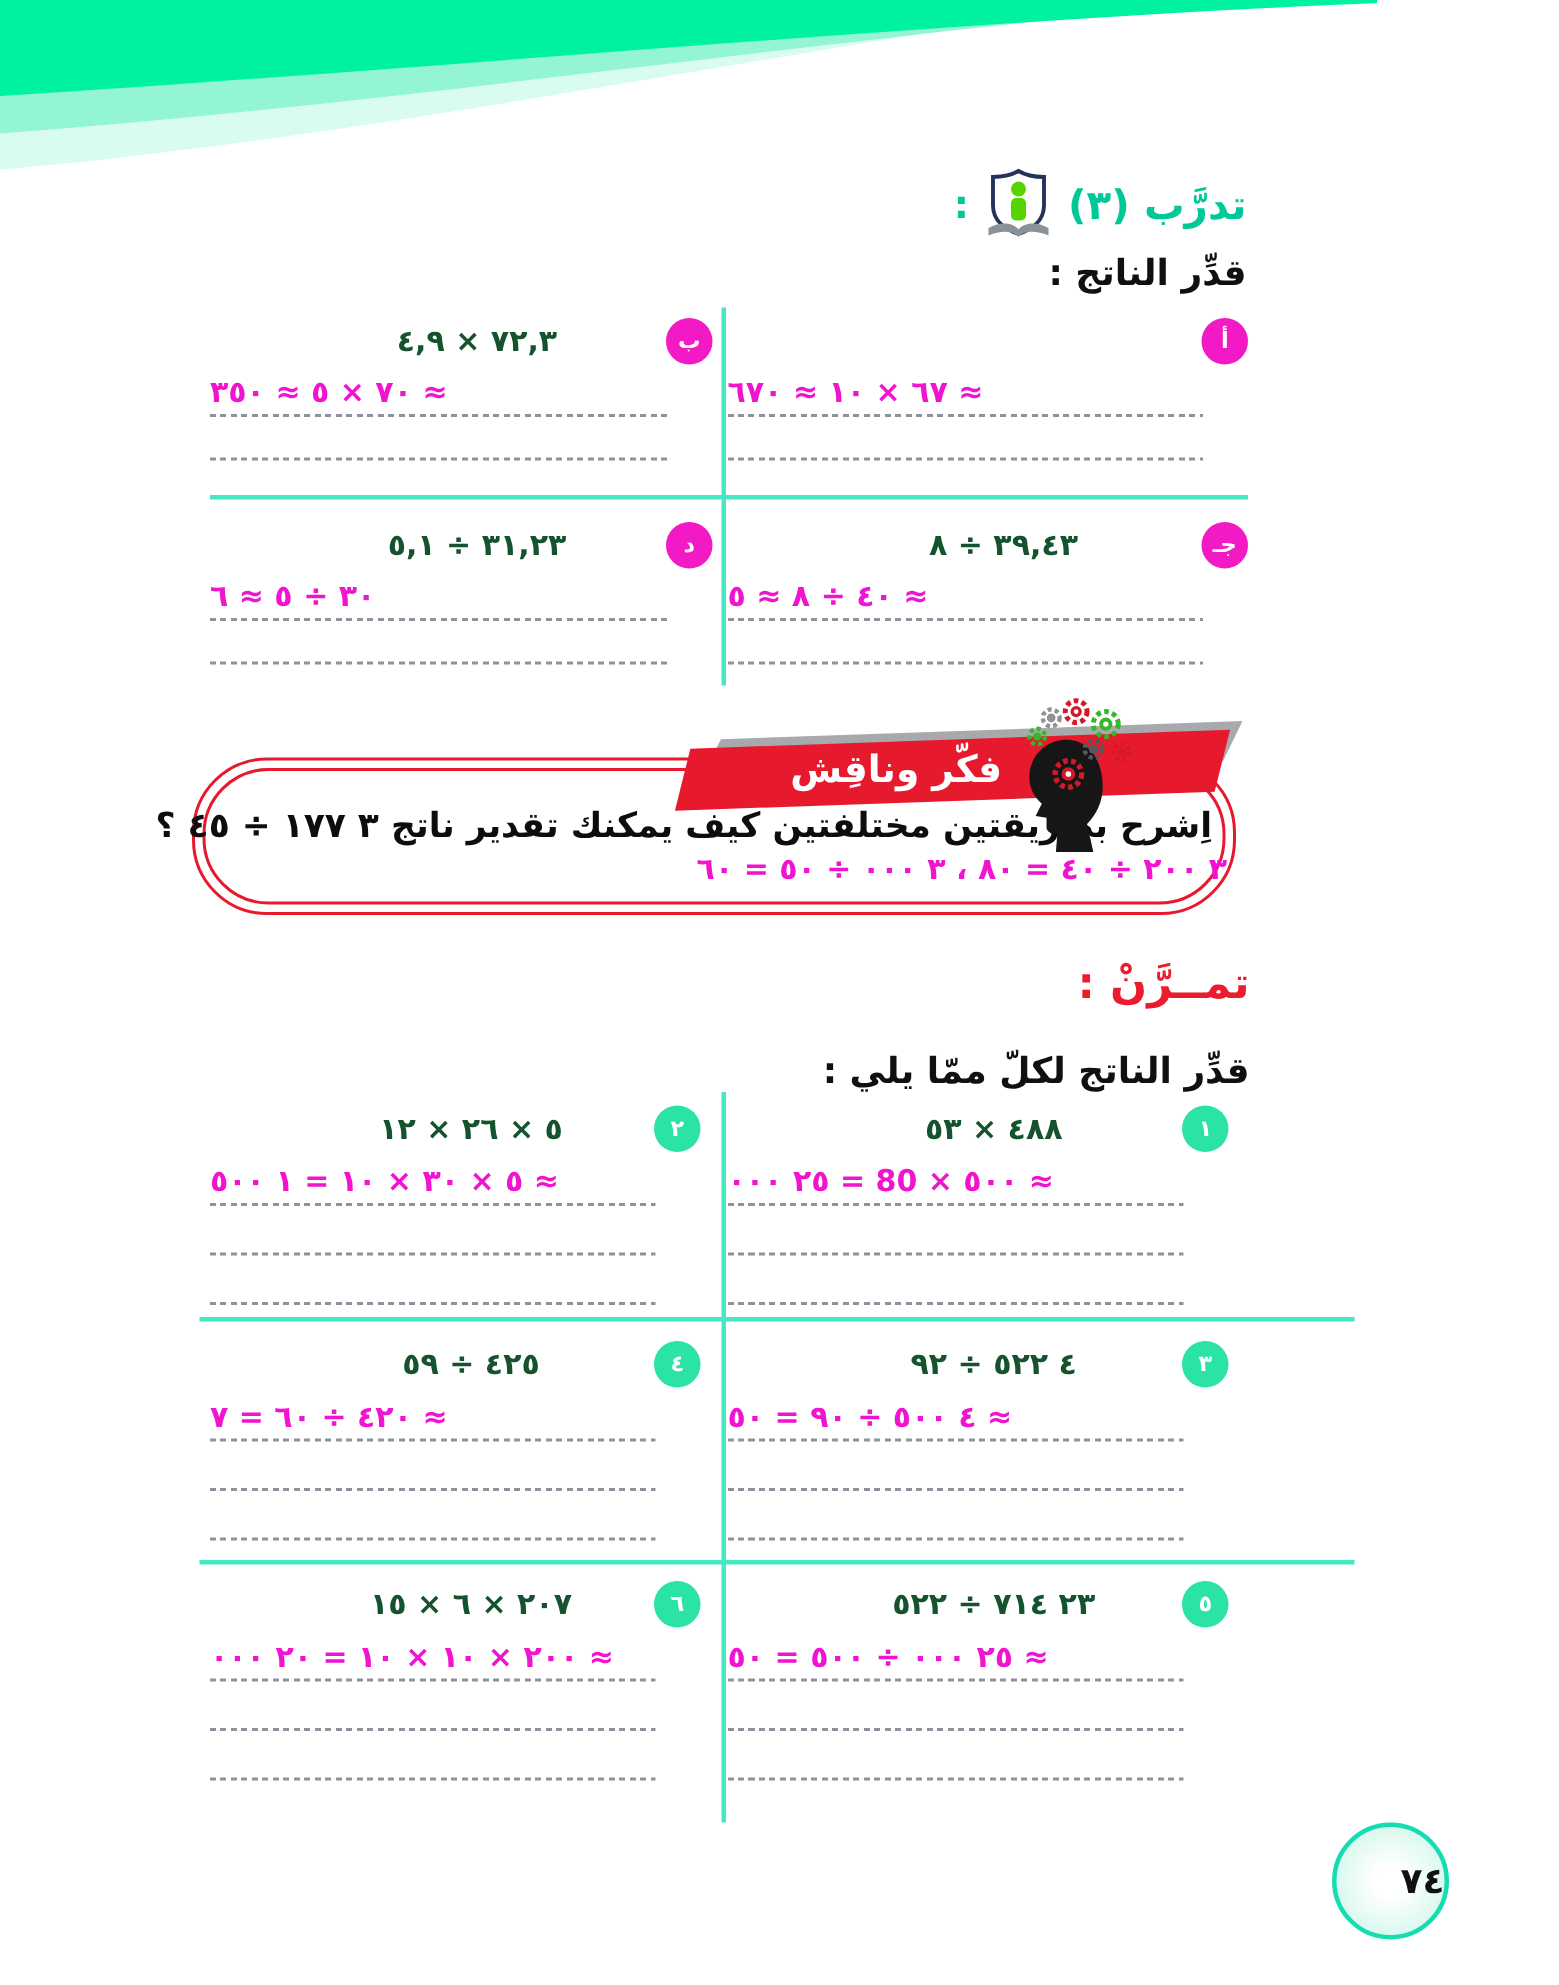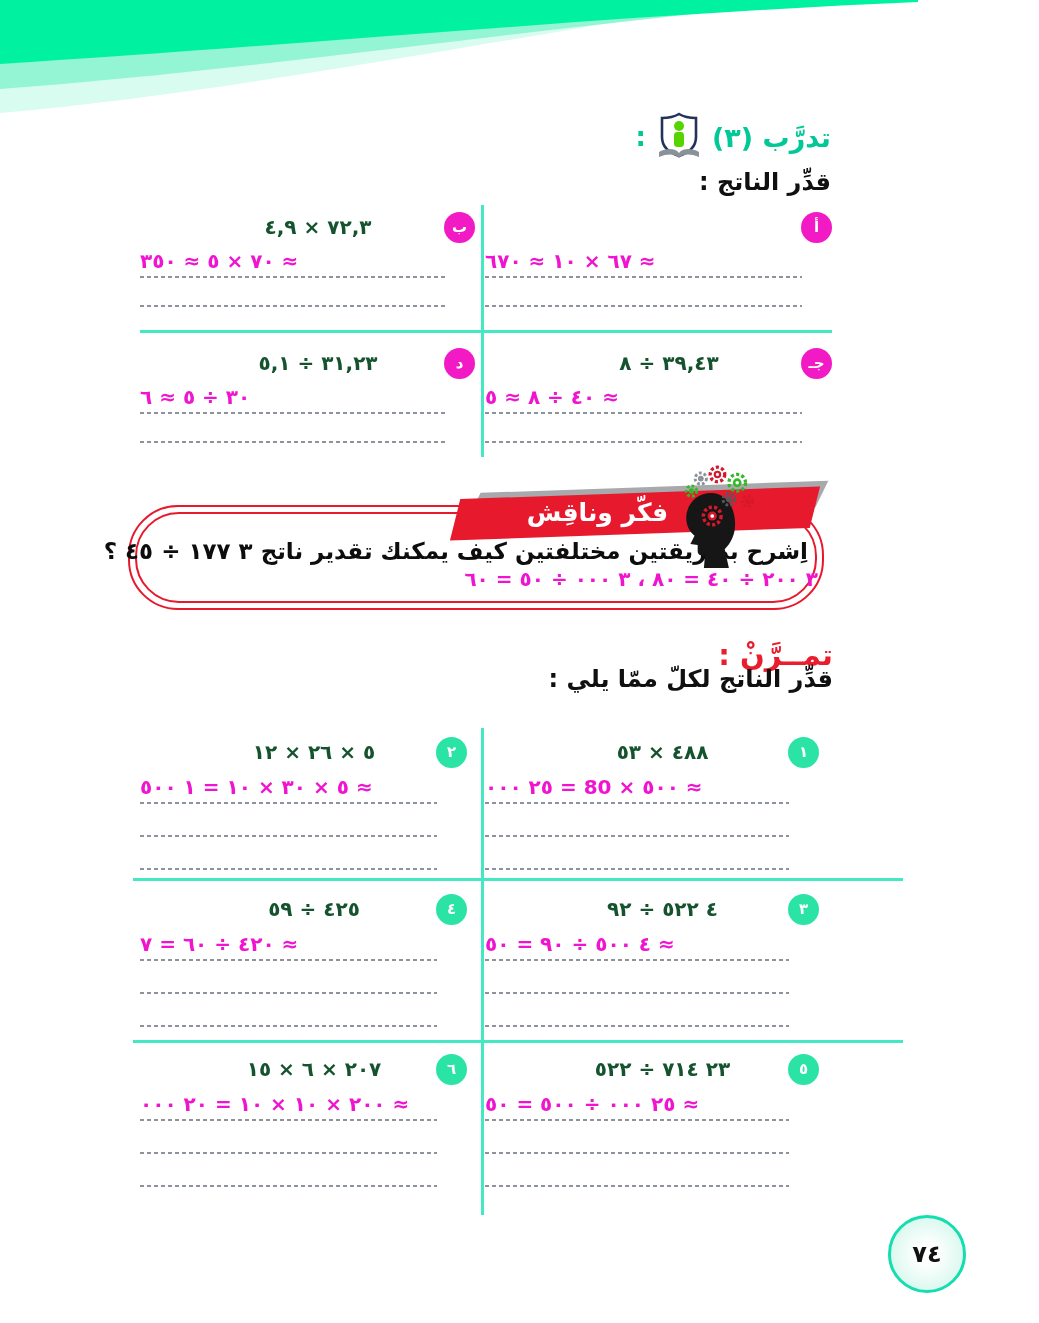--- a/index.html
+++ b/index.html
@@ -12,21 +12,21 @@
   
   .deco{position:absolute;top:0;left:0;width:1039px;height:140px;display:block}
 
   
   .practice-head{position:absolute;top:110px;right:208px;display:flex;align-items:center;gap:9px;height:54px}
   .practice-title{color:#00c896;font-size:27px;font-weight:700;white-space:nowrap}
   .head-colon{color:#00c896;font-size:26px;font-weight:700}
   .instr{position:absolute;font-size:24px;font-weight:700;color:#101010;white-space:nowrap}
   #practice-instr{top:168px;right:208px}
   #exercise-title{position:absolute;top:638px;right:206px;color:#ea1c2d;font-size:29px;font-weight:700;white-space:nowrap}
-  #exercise-instr{top:665px;right:206px}
+  #exercise-instr{top:700px;right:206px}
 
   
   .section-grid{position:absolute}
   #practice-grid{left:140px;top:205px;width:692px;height:252px}
   #exercise-grid{left:133px;top:728px;width:770px;height:487px}
   .vline{position:absolute;top:0;bottom:0;width:3px;background:#44e8c2}
   #practice-grid .vline{left:341px}
   #exercise-grid .vline{left:348px}
   .hline{position:absolute;left:0;right:0;height:3px;background:#44e8c2}
 
@@ -83,21 +83,21 @@
   .t-box-inner{position:absolute;inset:5px;border:2px solid #e7192d;border-radius:44px}
   .t-head-svg{position:absolute;left:520px;top:-22px;width:116px;height:104px;z-index:5}
   .t-question{position:absolute;left:16px;top:52px;width:664px;text-align:center;font-size:23px;
             font-weight:700;color:#0d0d0d;z-index:2;white-space:nowrap}
   .t-answer{position:absolute;left:280px;top:81px;width:410px;text-align:right;font-size:20px;
             font-weight:700;color:#f013cf;z-index:2;white-space:nowrap}
 
   
   #page-badge{position:absolute;left:888px;top:1215px;width:72px;height:72px;border:3px solid #14ddb0;
             border-radius:50%;background:radial-gradient(circle at 50% 50%,#ffffff 20%,#ccf6e9 92%);
-            display:flex;align-items:center;justify-content:center;font-size:24px;font-weight:700;color:#111}
+            display:flex;align-items:center;font-size:24px;font-weight:700;color:#111}
 </style>
 </head>
 <body>
 
 <div class="page">
 
   <svg class="deco" viewBox="0 0 1039 140" preserveAspectRatio="none">
     <path d="M0,0 L0,113 C 200,96 430,52 630,20 L648,0 Z" fill="#d9fcf0"></path>
     <path d="M0,0 L0,89 C 230,72 480,36 730,10 L737,0 Z" fill="#93f5d3"></path>
     <path d="M0,0 L0,64 C 290,46 630,14 918,2 L918,0 Z" fill="#00f2a0"></path>

